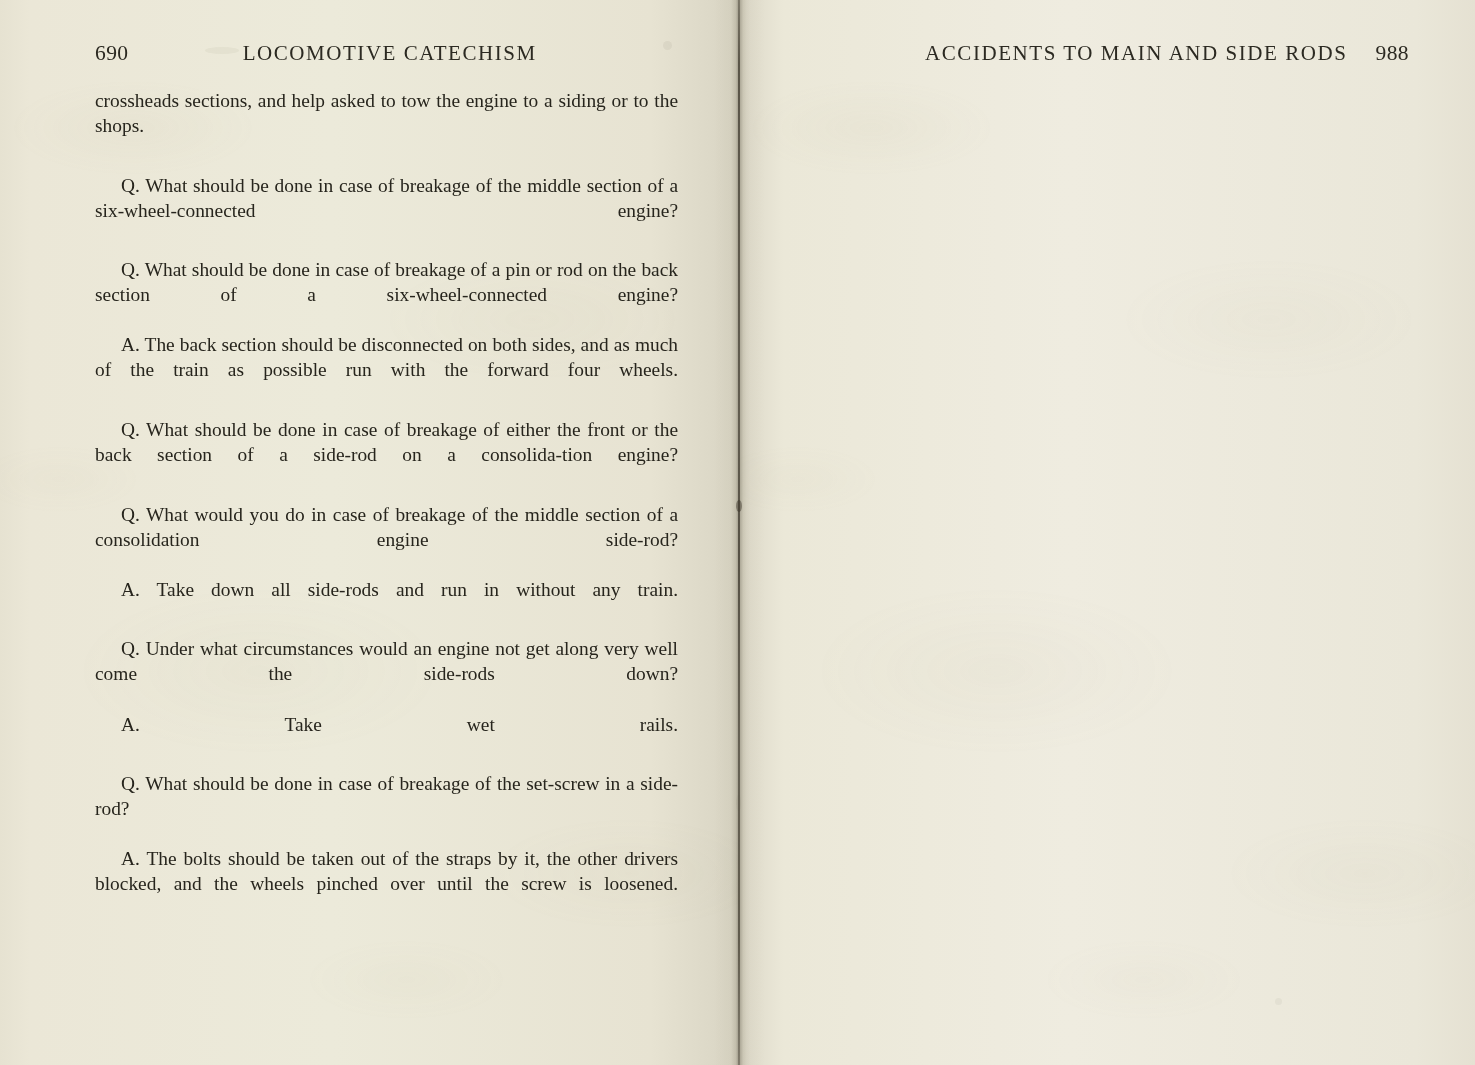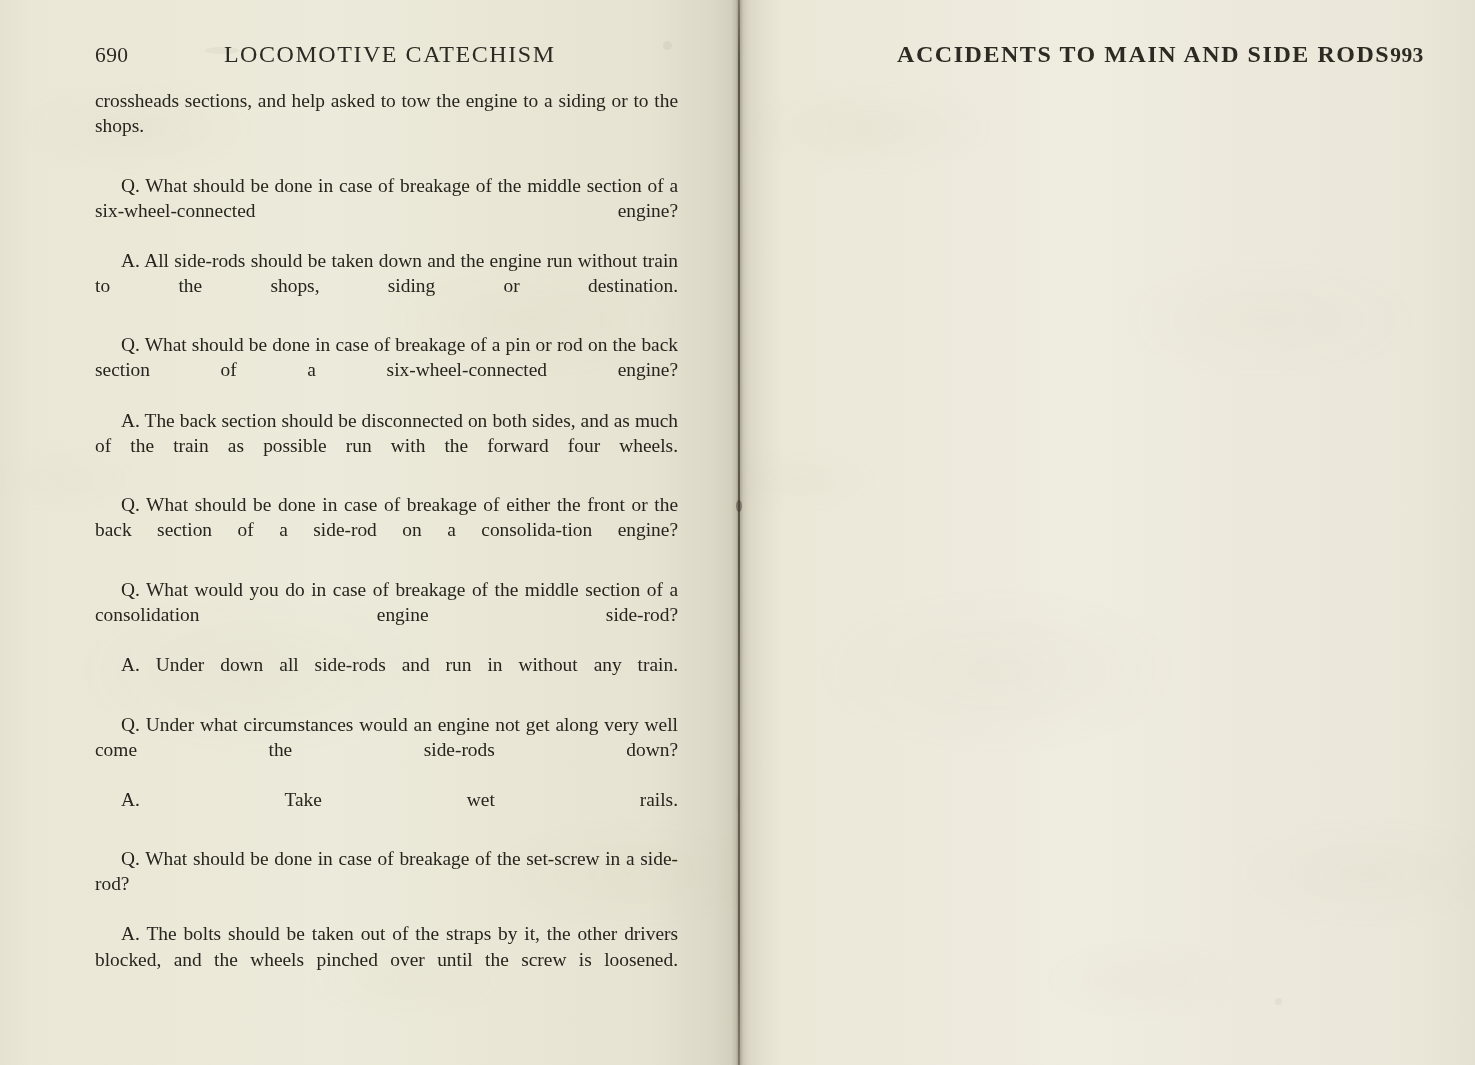--- a/index.html
+++ b/index.html
@@ -110,42 +110,42 @@
     filter: blur(.6px);
   }
 
   
   .page {
     position: absolute;
     top: 0;
     height: 1065px;
   }
   .page.left  { left: 0;    width: 810px; }
-  .page.right { left: 739px; width: 736px; font-weight: bold; }
+  .page.right { left: 739px; width: 736px; }
 
   .running-head {
     position: absolute;
     top: 41px;
     height: 26px;
     display: flex;
     align-items: baseline;
     color: #2c2a22;
   }
   .page.left .running-head  { left: 95px;  width: 590px; }
   .page.right .running-head { left: 150px; width: 520px; }
 
   .folio {
     font-size: 21.5px;
     letter-spacing: .4px;
     white-space: nowrap;
   }
   .head-title {
     flex: 1;
     text-align: center;
-    font-size: 24px;
+    font-size: 21px;
     letter-spacing: 1.55px;
     white-space: nowrap;
   }
   .page.left  .head-title { padding-right: 34px; }
   .page.right .head-title { padding-left: 8px; }
 
   .textblock {
     position: absolute;
     top: 88px;
     color: #27251d;
@@ -208,38 +208,37 @@
   <div class="page left">
 
     <div class="running-head">
       <span class="folio">690</span>
       <span class="head-title">LOCOMOTIVE CATECHISM</span>
     </div>
 
     <div class="textblock" id="left-text">
         <p class="cont">crossheads sections, and help asked to tow the engine to a siding or to the shops.</p>
         <p class="qa q gap">Q. What should be done in case of breakage of the middle section of a six-wheel-connected engine?</p>
-        <p class="qa">A. All side-rods should be taken down and the engine run without train to the shops, siding or destination.</p>
         <p class="qa q gap">Q. What should be done in case of breakage of a pin or rod on the back section of a six-wheel-connected engine?</p>
         <p class="qa">A. The back section should be disconnected on both sides, and as much of the train as possible run with the forward four wheels.</p>
         <p class="qa q gap">Q. What should be done in case of breakage of either the front or the back section of a side-rod on a consolida-tion engine?</p>
         <p class="qa q gap">Q. What would you do in case of breakage of the middle section of a consolidation engine side-rod?</p>
-        <p class="qa">A. Under down all side-rods and run in without any train.</p>
+        <p class="qa">A. Take down all side-rods and run in without any train.</p>
         <p class="qa q gap">Q. Under what circumstances would an engine not get along very well come the side-rods down?</p>
         <p class="qa">A. Take wet rails.</p>
         <p class="qa q gap">Q. What should be done in case of breakage of the set-screw in a side-rod?</p>
         <p class="qa">A. The bolts should be taken out of the straps by it, the other drivers blocked, and the wheels pinched over until the screw is loosened.</p>
       </div>
   </div>
 
   <div class="page right">
 
     <div class="running-head">
       <span class="head-title">ACCIDENTS TO MAIN AND SIDE RODS</span>
-      <span class="folio">993</span>
+      <span class="folio">988</span>
     </div>
 
     <div class="textblock">
       
     </div>
   </div>
 
 </div>
 
 </body></html>

